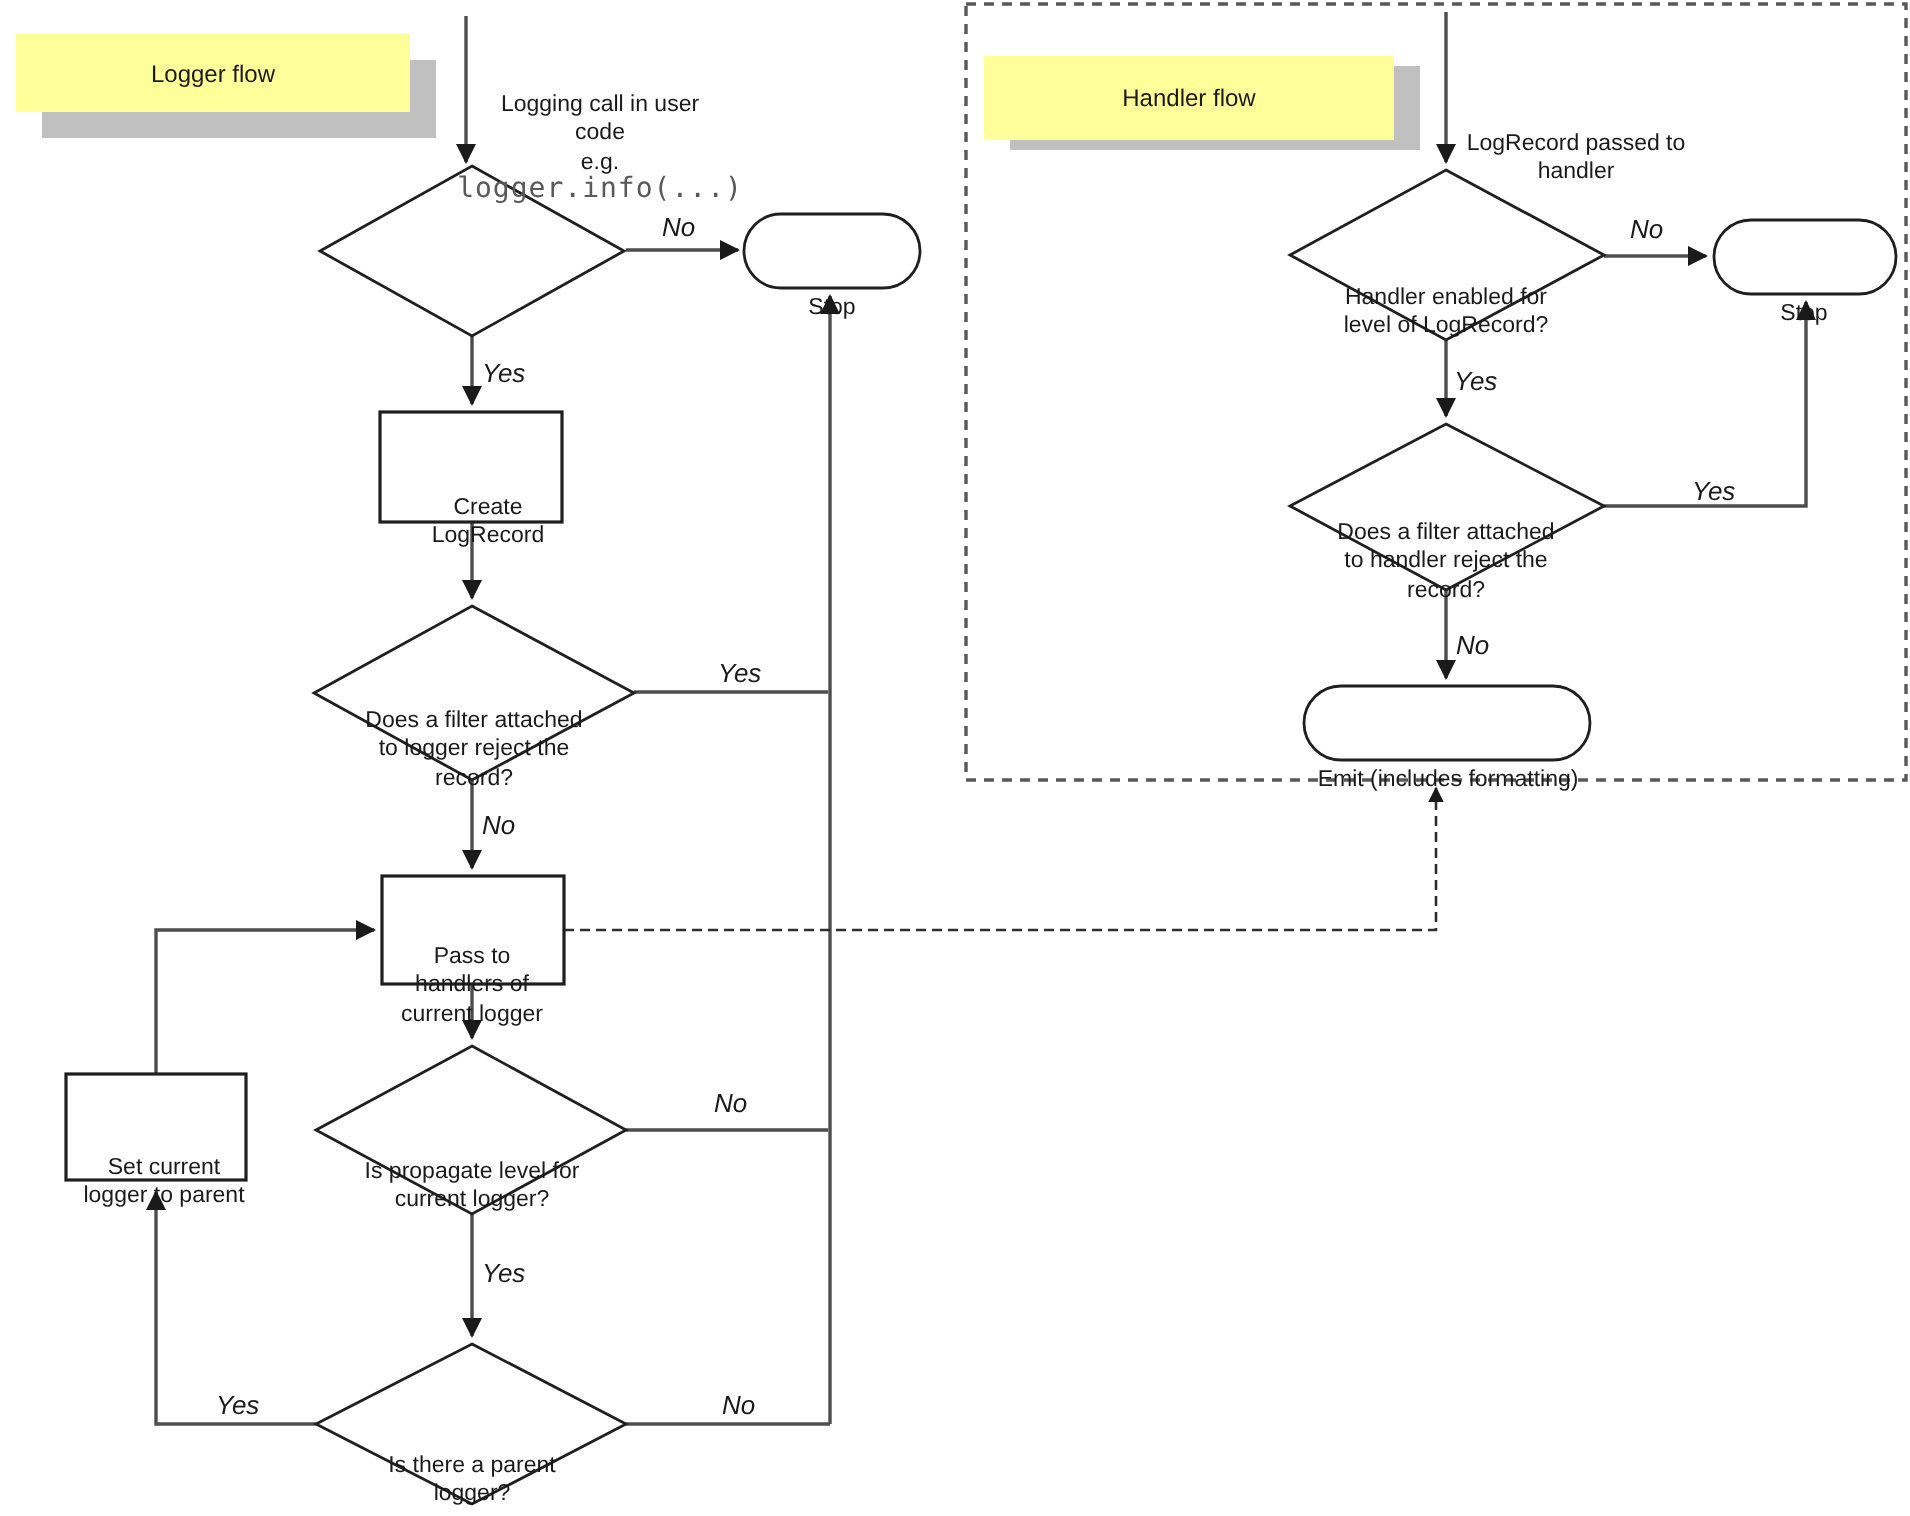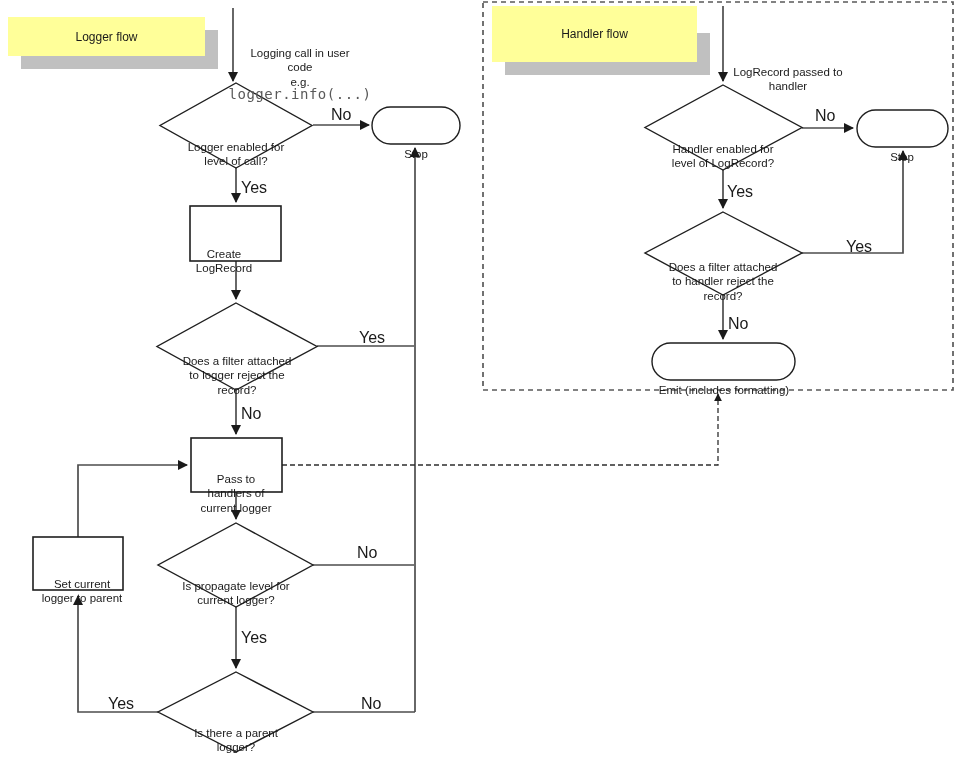--- a/index.html
+++ b/index.html
@@ -12,21 +12,21 @@
   svg{position:absolute;left:0;top:0;}
   .shape{fill:#ffffff;stroke:var(--shape-stroke);stroke-width:1.4;}
   .rectshape{fill:#ffffff;stroke:var(--shape-stroke);stroke-width:1.6;}
   .conn{stroke:var(--connector);stroke-width:1.7;fill:none;}
   .conn-dash{stroke:#2e2e2e;stroke-width:1.3;fill:none;stroke-dasharray:5 3;}
   .frame{fill:none;stroke:var(--dashed-frame);stroke-width:1.7;stroke-dasharray:5 4;}
   .ctext{position:absolute;transform:translate(-50%,-50%);text-align:center;
          white-space:pre-line;font-size:11.5px;line-height:1.24;margin-top:28px;}
   .codetext{font-family:"DejaVu Sans Mono","Liberation Mono",monospace;
             font-size:14px;color:var(--code-text);letter-spacing:.5px;}
-  .elabel{position:absolute;font-size:16px;white-space:nowrap;}
+  .elabel{position:absolute;font-size:13px;white-space:nowrap;font-style:italic;}
   .tshadow{position:absolute;background:var(--label-shadow);}
   .tbox{position:absolute;background:var(--label-bg);display:flex;align-items:center;
         justify-content:center;font-weight:normal;font-size:12px;}
 </style>
 </head>
 <body>
 
 <div id="canvas">
 
   <svg width="955" height="758" viewBox="0 0 955 758">
@@ -72,32 +72,30 @@
     <rect x="857" y="110" width="91" height="37" rx="18.5" class="shape"></rect>
     <polygon points="723,212 802,253 723,295 645,253" class="shape"></polygon>
     <rect x="652" y="343" width="143" height="37" rx="18.5" class="shape"></rect>
   </svg>
 
   <div class="tshadow" style="left:21px;top:30px;width:197px;height:39px"></div>
   <div class="tbox" style="left:8px;top:17px;width:197px;height:39px">
     <span>Logger flow</span>
   </div>
   <div class="tshadow" style="left:505px;top:33px;width:205px;height:42px"></div>
-  <div class="tbox" style="left:492px;top:6px;width:205px;height:56px">
+  <div class="tbox" style="left:492px;top:28px;width:205px;height:42px">
     <span>Handler flow</span>
   </div>
 
   <div class="ctext" style="left:300px;top:39px;width:150px">Logging call in user
 code
 e.g.</div>
   <div class="ctext codetext" style="left:300px;top:67px;width:160px">logger.info(...)</div>
-  <div class="ctext" style="left:236px;top:126px;width:150px">Logger enabled for
-level of call?</div>
   <div class="ctext" style="left:416px;top:126px;width:80px">Stop</div>
-  <div class="ctext" style="left:224px;top:233px;width:90px">Create
+  <div class="ctext" style="left:244px;top:233px;width:90px">Create
 LogRecord</div>
   <div class="ctext" style="left:237px;top:347px;width:150px">Does a filter attached
 to logger reject the
 record?</div>
   <div class="ctext" style="left:236px;top:465px;width:92px">Pass to
 handlers of
 current logger</div>
   <div class="ctext" style="left:236px;top:565px;width:150px">Is propagate level for
 current logger?</div>
   <div class="ctext" style="left:82px;top:563px;width:92px">Set current

